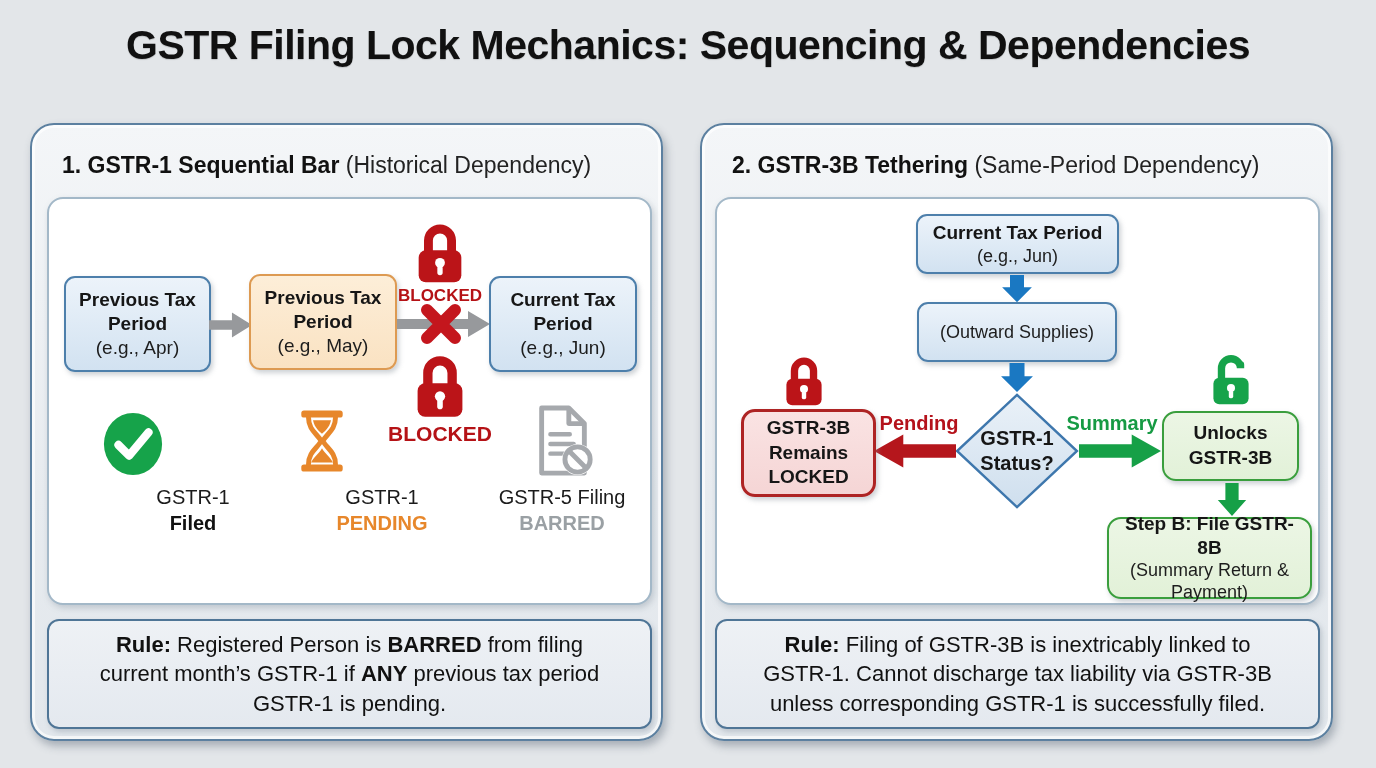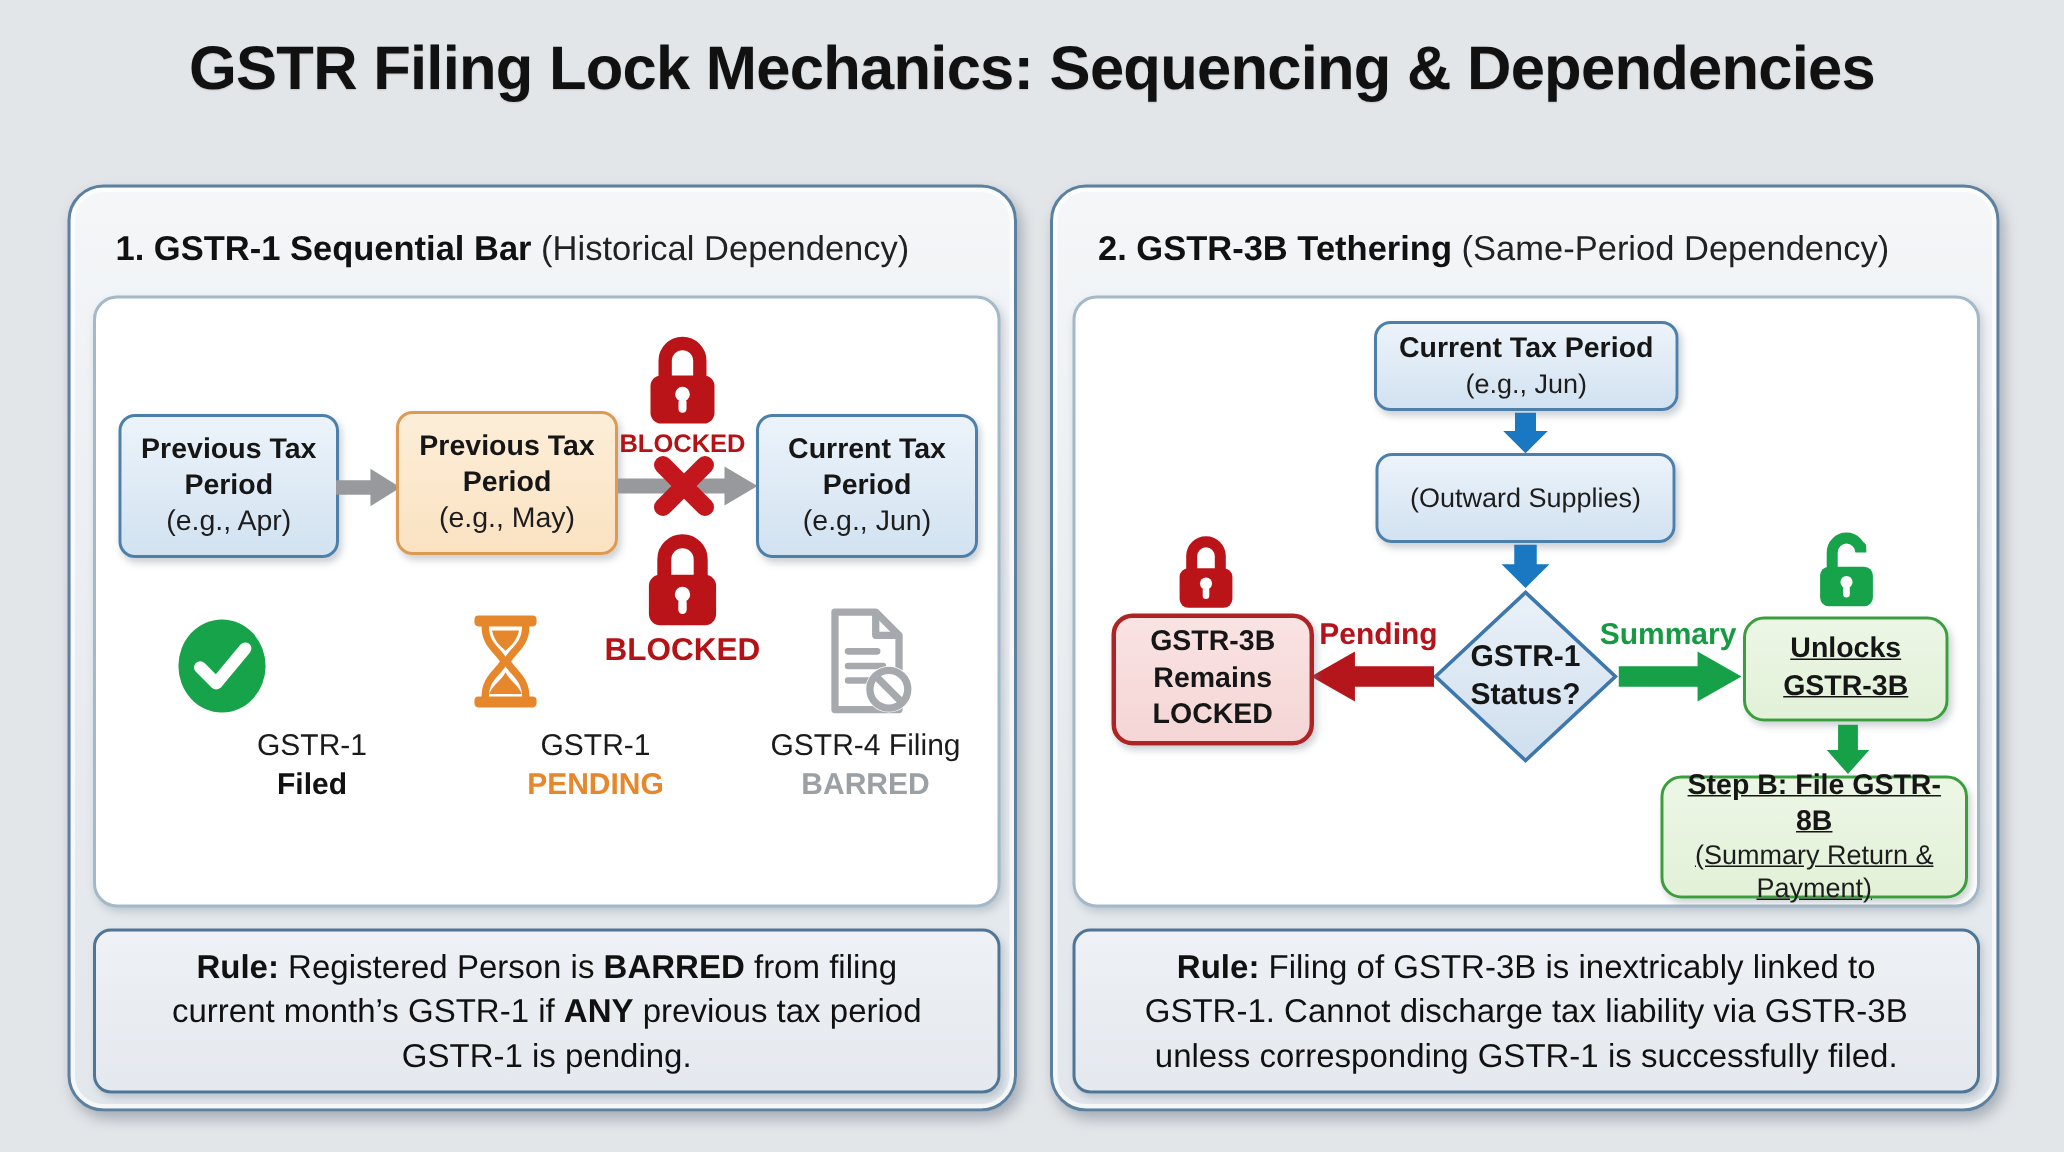--- a/index.html
+++ b/index.html
@@ -15,21 +15,21 @@
     text-align:center; font-size:41px; font-weight:bold;
     letter-spacing:-0.5px; color:#111;
     text-shadow:0 1px 1px rgba(0,0,0,0.15);
   }
   .panel {
     position:absolute; top:123px; width:633px; height:618px;
     background:linear-gradient(180deg,#f4f6f8 0%,#e7ebef 60%,#e2e7ec 100%);
     border:2px solid #5c80a0; border-radius:24px;
     box-shadow:3px 5px 9px rgba(90,105,120,0.45), inset 0 0 0 3px rgba(255,255,255,0.65);
   }
-  .panel.left { left:45px; }
+  .panel.left { left:30px; }
   .panel.right { left:700px; }
   .panel-heading {
     position:absolute; top:27px; left:30px; right:20px;
     font-size:23px; color:#222; white-space:nowrap;
   }
   .panel-heading .hb { font-weight:bold; color:#111; }
   .white-box {
     position:absolute; top:72px; width:605px; height:408px;
     background:#ffffff; border:2px solid #a3b8c8; border-radius:16px;
     box-shadow:2px 3px 6px rgba(120,135,150,0.35);
@@ -51,21 +51,21 @@
   .abs { position:absolute; }
   .flow-box {
     position:absolute; border-radius:11px; text-align:center;
     display:flex; flex-direction:column; align-items:center; justify-content:center;
     line-height:1.26; box-shadow:2px 3px 5px rgba(130,140,150,0.4);
     padding:4px 6px;
   }
   .fb-blue { background:linear-gradient(180deg,#ecf3fa,#d2e2f1); border:2px solid #4d7fab; }
   .fb-orange { background:linear-gradient(180deg,#fdeed8,#fae2c2); border:2px solid #dd9a52; }
   .fb-red { background:linear-gradient(180deg,#fae3e3,#f5d5d5); border:3px solid #ae2424; border-radius:14px; }
-  .fb-green { background:linear-gradient(180deg,#ecf6e5,#e2f1d8); border:2px solid #3a9e3d; border-radius:14px;text-decoration:underline; }
+  .fb-green { background:linear-gradient(180deg,#ecf6e5,#e2f1d8); border:2px solid #3a9e3d; border-radius:14px; }
   .fb-title { font-weight:bold; font-size:19px; color:#161616; }
   .fb-sub { font-size:19px; color:#1d1d1d; }
   .fb-line { font-weight:bold; font-size:19px; color:#161616; line-height:1.3; }
   .blocked-label {
     position:absolute; text-align:center; font-weight:bold; color:#b51216;
   }
   .status-label { position:absolute; text-align:center; font-size:20px; line-height:1.3; color:#1b1b1b; }
   .status-label .l2 { font-weight:bold; display:block; }
   .status-label.filed .l2 { color:#111; }
   .status-label.pending .l2 { color:#e7872b; }
@@ -157,21 +157,21 @@
 
     <svg class="abs" style="left:481px; top:204px;" width="66" height="78" viewBox="0 0 68 80">
       <path d="M12 5 H40 L56 21 V72 H12 Z" fill="#ffffff" stroke="#a6a9ad" stroke-width="5" stroke-linejoin="round"></path>
       <path d="M40 5 V21 H56" fill="none" stroke="#a6a9ad" stroke-width="5" stroke-linejoin="round"></path>
       <path d="M21 32 H41 M21 42 H45 M21 52 H37" stroke="#a6a9ad" stroke-width="4.5" stroke-linecap="round"></path>
       <circle cx="49" cy="58" r="16" fill="#ffffff"></circle>
       <circle cx="49" cy="58" r="13" fill="none" stroke="#a6a9ad" stroke-width="5"></circle>
       <path d="M40 49 L58 67" stroke="#a6a9ad" stroke-width="5" stroke-linecap="round"></path>
     </svg>
     <div class="status-label barred" style="left:433px; top:285px; width:160px;">
-      <span class="l1">GSTR-4 Filing</span>
+      <span class="l1">GSTR-5 Filing</span>
       <span class="l2">BARRED</span>
     </div>
   </div>
 
   <div class="rule-box">
     <div><span class="seg-b">Rule:</span><span> Registered Person is </span><span class="seg-b">BARRED</span><span> from filing current month’s GSTR-1 if </span><span class="seg-b">ANY</span><span> previous tax period GSTR-1 is pending.</span></div>
   </div>
 </div>
 
 <div class="panel right">

